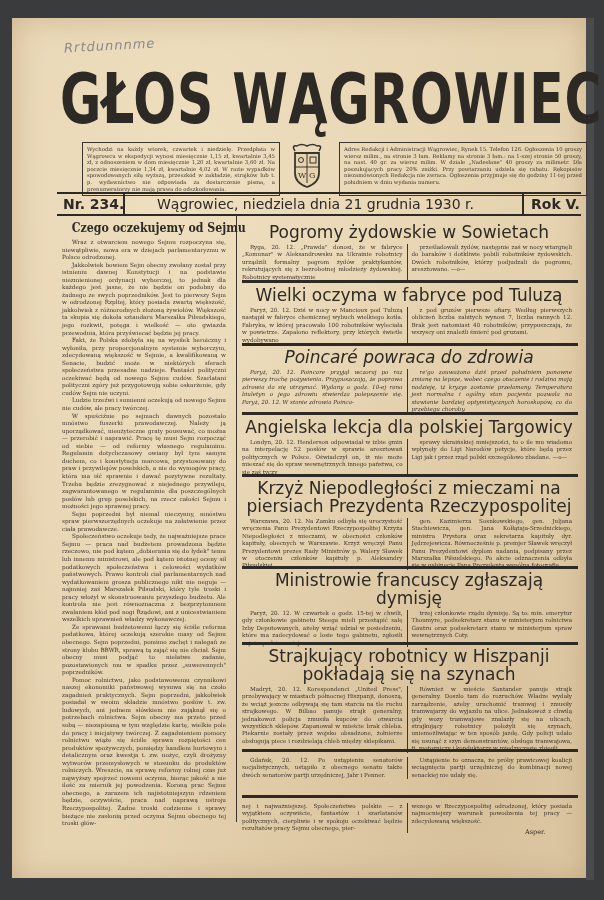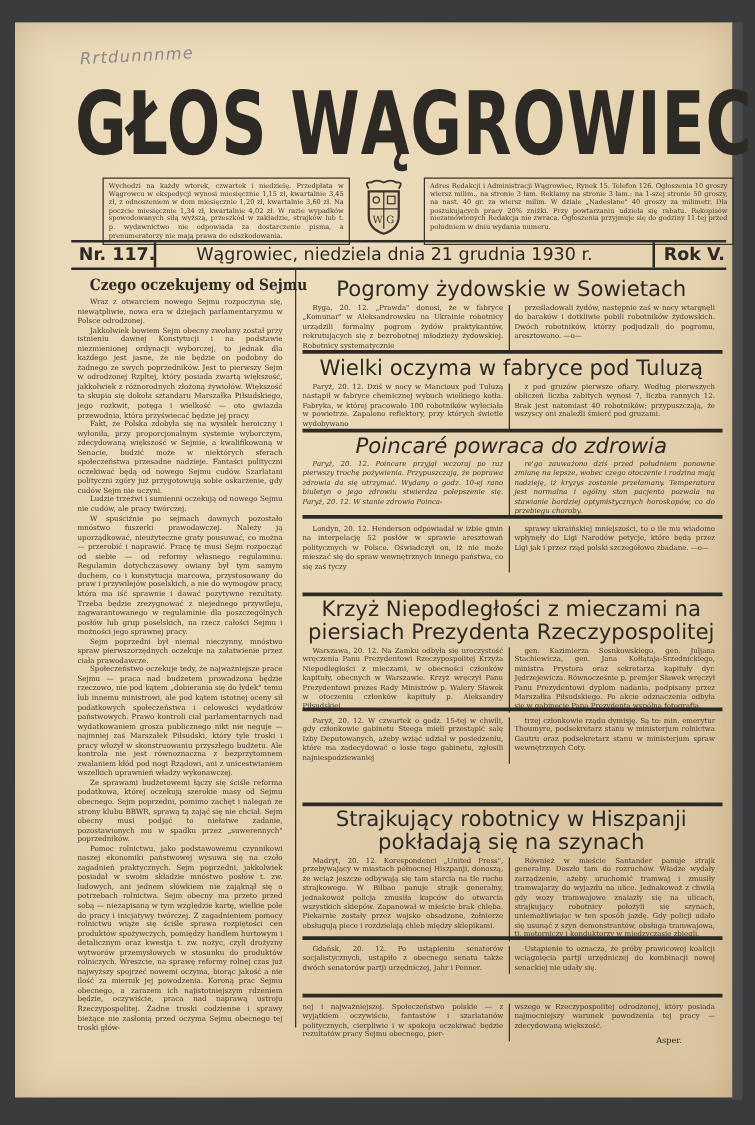--- a/index.html
+++ b/index.html
@@ -48,21 +48,21 @@
   <line x1="8" y1="24" x2="32" y2="24" stroke="#3a352e" stroke-width="1"></line>
   <circle cx="14" cy="17" r="2.5" fill="none" stroke="#3a352e"></circle>
   <rect x="23" y="14" width="6" height="6" fill="none" stroke="#3a352e"></rect>
   <text x="11" y="35" font-size="8" fill="#3a352e" font-family="DejaVu Serif, serif">W</text>
   <text x="22" y="35" font-size="8" fill="#3a352e" font-family="DejaVu Serif, serif">G</text>
 </svg>
 <div class="box box-right">Adres Redakcji i Administracji Wągrowiec, Rynek 15. Telefon 126. Ogłoszenia 10 groszy wiersz milim., na stronie 3 łam. Reklamy na stronie 3 łam.: na 1-szej stronie 50 groszy, na nast. 40 gr. za wiersz milim. W dziale „Nadesłane" 40 groszy za milimetr. Dla poszukujących pracy 20% zniżki. Przy powtarzaniu udziela się rabatu. Rękopisów niezamówionych Redakcja nie zwraca. Ogłoszenia przyjmuje się do godziny 11-tej przed południem w dniu wydania numeru.</div>
 
 <div class="rule" style="left:57px;top:192px;width:524px;height:2px;"></div>
 <div class="infobar">
-  <span style="left:6px;">Nr. 117.</span>
+  <span style="left:6px;">Nr. 234.</span>
   <span style="left:100px;font-weight:normal;font-size:14px;">Wągrowiec, niedziela dnia 21 grudnia 1930 r.</span>
   <span style="left:474px;">Rok V.</span>
 </div>
 <div class="sep" style="left:123px;top:194px;height:20px;"></div>
 <div class="sep" style="left:522px;top:194px;height:20px;"></div>
 <div class="rule" style="left:57px;top:214px;width:524px;height:1.5px;"></div>
 <div class="sep" style="left:236px;top:215px;height:607px;background:#3a342c;width:1px;"></div>
 
 <div class="col-left">
   <div class="ltitle">Czego oczekujemy od Sejmu</div>
@@ -98,37 +98,39 @@
 <div class="art" style="top:348px;font-style:italic;">
   <div class="htitle">Poincaré powraca do zdrowia</div>
   <div class="cols">
       <p>Paryż, 20. 12. Poincare przyjął wczoraj po raz pierwszy trochę pożywienia. Przypuszczają, że poprawa zdrowia da się utrzymać. Wydany o godz. 10-ej rano biuletyn o jego zdrowiu stwierdza polepszenie się. Paryż, 20. 12. W stanie zdrowia Poinca-</p>
       <p>re'go zauważono dziś przed południem ponowne zmianę na lepsze, wobec czego otoczenie i rodzina mają nadzieję, iż kryzys zostanie przełamany. Temperatura jest normalna i ogólny stan pacjenta pozwala na stawianie bardziej optymistycznych horoskopów, co do przebiegu choroby.</p>
     </div>
 </div>
 <div class="hrule" style="top:412px;"></div>
 
 <div class="art" style="top:418px;">
+  <div class="htitle">Angielska lekcja dla polskiej Targowicy</div>
   <div class="cols">
       <p>Londyn, 20. 12. Henderson odpowiadał w izbie gmin na interpelację 52 posłów w sprawie aresztowań politycznych w Polsce. Oświadczył on, iż nie może mieszać się do spraw wewnętrznych innego państwa, co się zaś tyczy</p>
       <p>sprawy ukraińskiej mniejszości, to o ile mu wiadomo wpłynęły do Ligi Narodów petycje, które będą przez Ligi jak i przez rząd polski szczegółowo zbadane. —o—</p>
     </div>
 </div>
 <div class="hrule" style="top:474px;"></div>
 
 <div class="art" style="top:479px;">
   <div class="htitle two">Krzyż Niepodległości z mieczami na piersiach Prezydenta Rzeczypospolitej</div>
   <div class="cols">
       <p>Warszawa, 20. 12. Na Zamku odbyła się uroczystość wręczenia Panu Prezydentowi Rzeczypospolitej Krzyża Niepodległości z mieczami, w obecności członków kapituły, obecnych w Warszawie. Krzyż wręczył Panu Prezydentowi prezes Rady Ministrów p. Walery Sławek w otoczeniu członków kapituły p. Aleksandry Piłsudskiej,</p>
       <p>gen. Kazimierza Sosnkowskiego, gen. Juljana Stachiewicza, gen. Jana Kołłątaja-Srzednickiego, ministra Prystora oraz sekretarza kapituły dyr. Jędrzejewicza. Równocześnie p. premjer Sławek wręczył Panu Prezydentowi dyplom nadania, podpisany przez Marszałka Piłsudskiego. Po akcie odznaczenia odbyła się w gabinecie Pana Prezydenta wspólna fotografja.</p>
     </div>
 </div>
 <div class="hrule" style="top:566px;"></div>
 
 <div class="art" style="top:571px;">
+  <div class="htitle two" style="padding:0 30px;">Ministrowie francuscy zgłaszają dymisję</div>
   <div class="cols">
       <p>Paryż, 20. 12. W czwartek o godz. 15-tej w chwili, gdy członkowie gabinetu Steega mieli przestąpić salę Izby Deputowanych, ażeby wziąć udział w posiedzeniu, które ma zadecydować o losie tego gabinetu, zgłosili najniespodziewaniej</p>
       <p>trzej członkowie rządu dymisję. Są to: min. emerytur Thoumyre, podsekretarz stanu w ministerjum rolnictwa Gautru oraz podsekretarz stanu w ministerjum spraw wewnętrznych Coty.</p>
     </div>
 </div>
 <div class="hrule" style="top:642px;"></div>
 
 <div class="art" style="top:647px;">
   <div class="htitle two">Strajkujący robotnicy w Hiszpanji pokładają się na szynach</div>
   <div class="cols">

